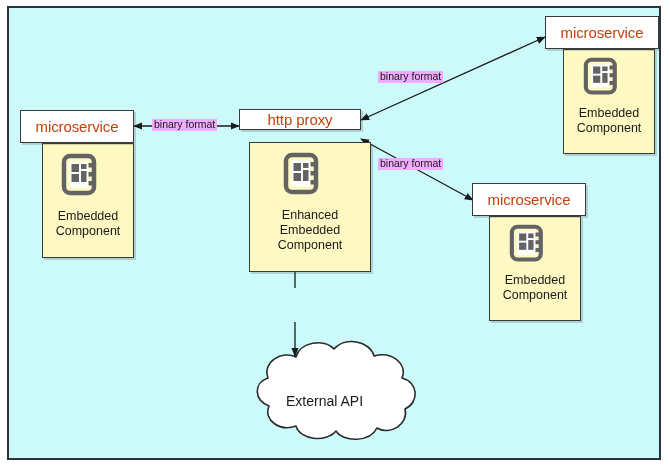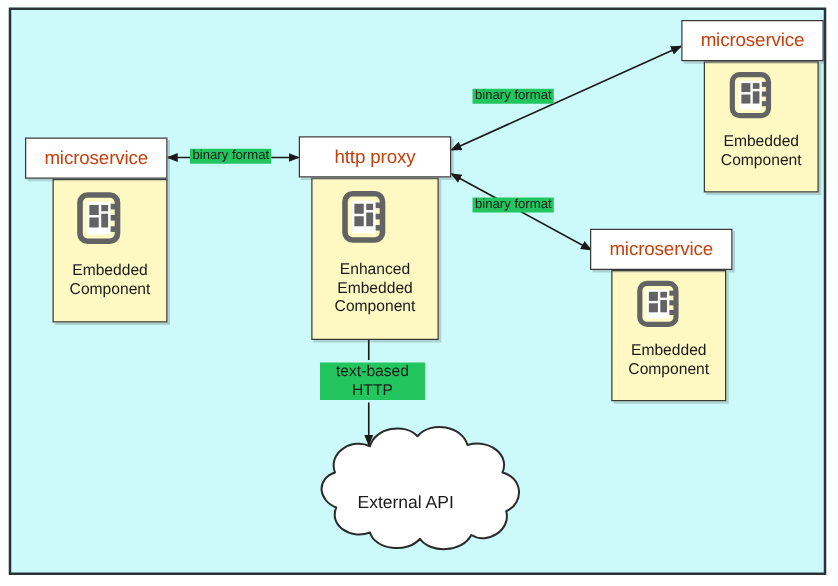--- a/index.html
+++ b/index.html
@@ -78,21 +78,21 @@
   .chip-icon {
     display: block;
   }
 
   
   .edge-label {
     position: absolute;
     font-size: 10.5px;
     color: #1a1a1a;
     white-space: nowrap;
-    background: #22c55e;
+    background: #f0abfc;
     padding: 0 2px;
     line-height: 1.1;
     z-index: 5;
   }
   .edge-label.multi {
     text-align: center;
     font-size: 12.5px;
     line-height: 1.2;
     white-space: pre-line;
   }
@@ -167,22 +167,20 @@
     <line x1="295" y1="272" x2="295" y2="288" stroke="#1a1a1a" stroke-width="1.3"></line>
     <line x1="295" y1="322" x2="295" y2="356" stroke="#1a1a1a" stroke-width="1.3" marker-end="url(#arrow-end)"></line>
   </svg>
 
   <div class="edge-label" style="left:152px; top:119px;">binary format</div>
 
   <div class="edge-label" style="left:378px; top:71px;">binary format</div>
 
   <div class="edge-label" style="left:378px; top:158px;">binary format</div>
 
-  <div class="edge-label multi" style="left:256px; top:290px; width:80px;">text-based
-HTTP</div>
 
   <div class="node">
     <div class="node-title" style="left:20px; top:110px; width:114px; height:33px;">
       <span>microservice</span>
     </div>
     <div class="node-body" style="left:42px; top:143px; width:92px; height:115px;">
       <svg class="chip-icon" width="56" height="54" viewBox="0 0 56 54" style="margin-top:7px;">
         <rect x="25" y="12" width="9" height="4.5" fill="#636363"></rect>
         <rect x="25" y="21" width="9" height="4.5" fill="#636363"></rect>
         <rect x="25" y="30" width="9" height="4.5" fill="#636363"></rect>
@@ -192,24 +190,24 @@
         <rect x="21" y="13" width="5.5" height="5" fill="#636363"></rect>
         <rect x="11.5" y="23" width="7.5" height="8" fill="#636363"></rect>
         <rect x="21" y="20" width="5.5" height="11" fill="#636363"></rect>
       </svg>
       <div class="node-caption" style="margin-top:4px;">Embedded
 Component</div>
     </div>
   </div>
 
   <div class="node">
-    <div class="node-title" style="left:239px; top:109px; width:122px; height:33px;">
+    <div class="node-title" style="left:239px; top:109px; width:122px; height:21px;">
       <span>http proxy</span>
     </div>
-    <div class="node-body" style="left:249px; top:142px; width:102px; height:130px;">
+    <div class="node-body" style="left:249px; top:142px; width:122px; height:130px;">
       <svg class="chip-icon" width="56" height="54" viewBox="0 0 56 54" style="margin-top:7px;">
         <rect x="25" y="12" width="9" height="4.5" fill="#636363"></rect>
         <rect x="25" y="21" width="9" height="4.5" fill="#636363"></rect>
         <rect x="25" y="30" width="9" height="4.5" fill="#636363"></rect>
         <rect x="4" y="5" width="30" height="37" rx="6" ry="6" fill="none" stroke="#636363" stroke-width="4.5"></rect>
         <rect x="9.5" y="10.5" width="19" height="26" fill="#ffffff"></rect>
         <rect x="11.5" y="13" width="7.5" height="8" fill="#636363"></rect>
         <rect x="21" y="13" width="5.5" height="5" fill="#636363"></rect>
         <rect x="11.5" y="23" width="7.5" height="8" fill="#636363"></rect>
         <rect x="21" y="20" width="5.5" height="11" fill="#636363"></rect>

